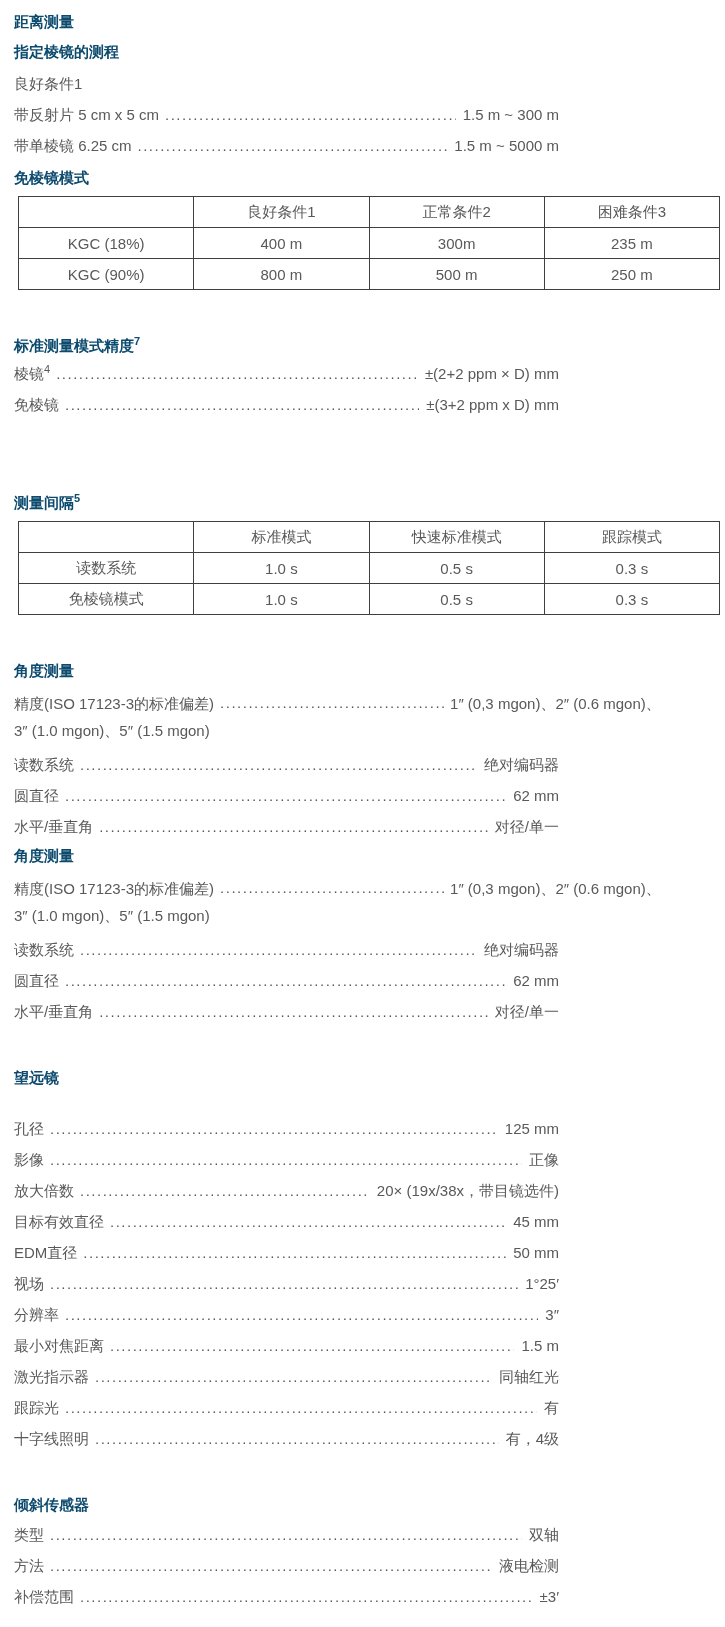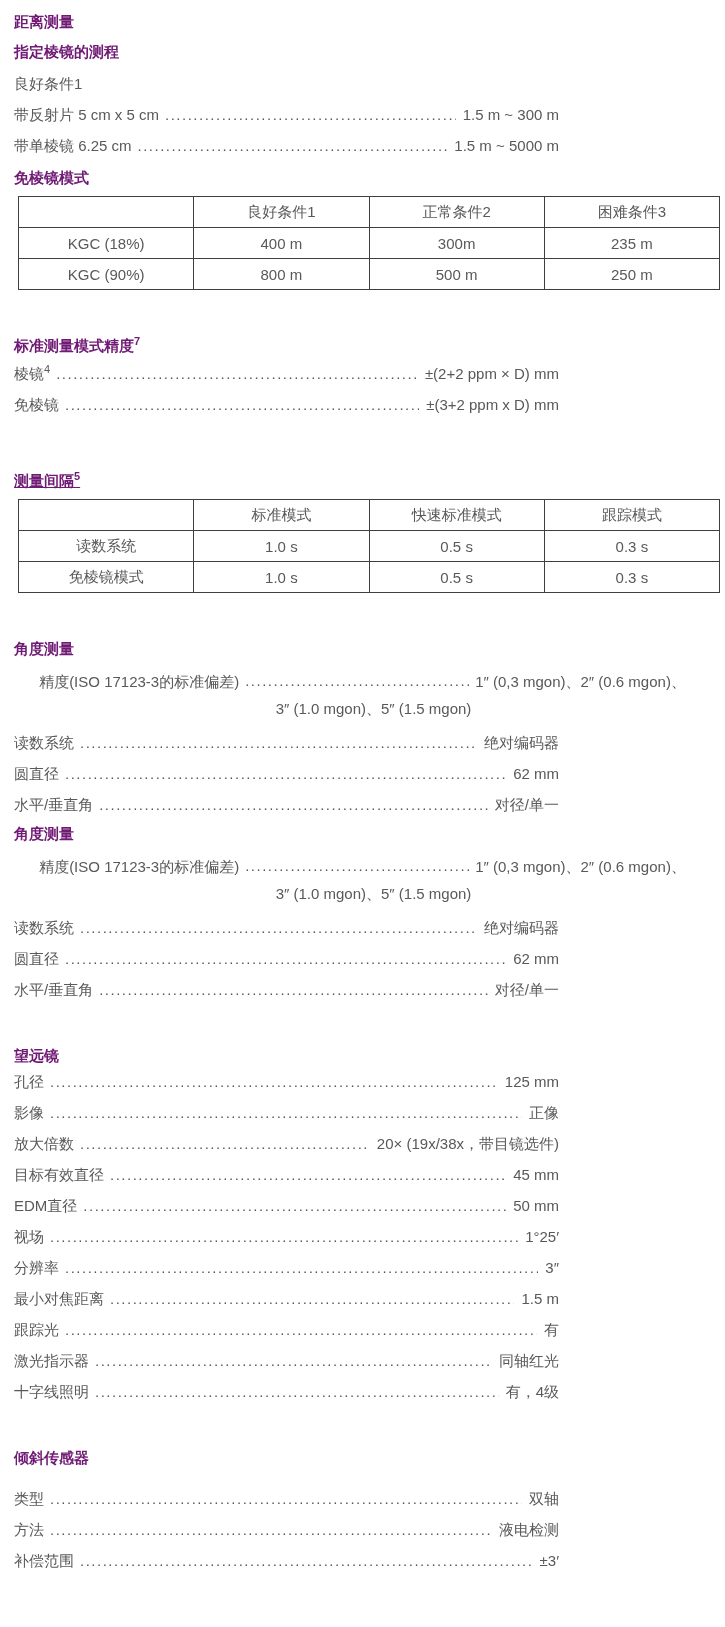--- a/index.html
+++ b/index.html
@@ -5,57 +5,57 @@
   html,body { margin:0; padding:0; background:#ffffff; }
   body {
     width:725px; min-height:1627px; box-sizing:border-box;
     font-family:"Liberation Sans","DejaVu Sans",sans-serif;
     color:#595959; font-size:15px;
   }
   .page { padding:12px 14px 6px 14px; box-sizing:border-box; }
 
   
   .sec-title {
-    font-size:15px; font-weight:bold; color:#701a75;
+    font-size:15px; font-weight:bold; color:#0c4a6e;
     line-height:20px; margin:0;
   }
   .gap-sm  { margin-top:10px; }
   .gap-md  { margin-top:12px; }
   .gap-sec { margin-top:46px; }
-  .gap-sec2{ margin-top:56px;text-decoration:underline; }
+  .gap-sec2{ margin-top:78px; }
 
   
   .spec {
     display:flex; align-items:baseline;
     width:545px; max-width:100%;
     line-height:20px; margin:11px 0 0 0;
   }
   .spec .lbl { white-space:nowrap; flex:0 0 auto; }
   .spec .val { white-space:nowrap; flex:0 0 auto; padding-left:5px; }
   .dots {
     flex:1 1 auto; overflow:hidden; white-space:nowrap;
     margin:0 2px 0 6px; color:#595959; min-width:10px;
   }
   .dots::after {
     content:"..........................................................................................................................................................................................................";
     letter-spacing:1.5px;
   }
   sup { font-size:11px; line-height:0; }
 
   
-  .spec-wrap { width:697px; line-height:27px; margin:8px 0 0 0;text-align:center; }
+  .spec-wrap { width:697px; line-height:27px; margin:8px 0 0 0; }
   .dots-inline {
     display:inline-block; width:224px; overflow:hidden;
     white-space:nowrap; vertical-align:baseline; height:20px; margin:0 6px 0 6px;
   }
   .dots-inline::after {
     content:"..........................................................................";
     letter-spacing:1.5px;
   }
-  .val-line2 { display:block;margin-left:22px; }
+  .val-line2 { display:block; }
 
   
   table.spec-table {
     border-collapse:collapse; table-layout:fixed;
     width:702px; margin:8px 0 0 4px;
   }
   table.spec-table th, table.spec-table td {
     border:1px solid #3f3f3f; font-weight:normal; color:#595959;
     text-align:center; font-size:15px; height:30px; padding:0 4px;
   }
@@ -181,21 +181,21 @@
     <span class="dots"></span>
     <span class="val">62 mm</span>
   </p>
   <p class="spec">
     <span class="lbl">水平/垂直角</span>
     <span class="dots"></span>
     <span class="val">对径/单一</span>
   </p>
 
   <h3 class="sec-title gap-sec">望远镜</h3>
-  <p class="spec" style="margin-top:6px">
+  <p class="spec" style="margin-top:31px">
     <span class="lbl">孔径</span>
     <span class="dots"></span>
     <span class="val">125 mm</span>
   </p>
   <p class="spec">
     <span class="lbl">影像</span>
     <span class="dots"></span>
     <span class="val">正像</span>
   </p>
   <p class="spec">
@@ -222,37 +222,37 @@
     <span class="lbl">分辨率</span>
     <span class="dots"></span>
     <span class="val">3″</span>
   </p>
   <p class="spec">
     <span class="lbl">最小对焦距离</span>
     <span class="dots"></span>
     <span class="val">1.5 m</span>
   </p>
   <p class="spec">
+    <span class="lbl">激光指示器</span>
+    <span class="dots"></span>
+    <span class="val">同轴红光</span>
+  </p>
+  <p class="spec">
     <span class="lbl">跟踪光</span>
     <span class="dots"></span>
     <span class="val">有</span>
   </p>
   <p class="spec">
-    <span class="lbl">激光指示器</span>
-    <span class="dots"></span>
-    <span class="val">同轴红光</span>
-  </p>
-  <p class="spec">
     <span class="lbl">十字线照明</span>
     <span class="dots"></span>
     <span class="val">有，4级</span>
   </p>
 
   <h3 class="sec-title gap-sec">倾斜传感器</h3>
-  <p class="spec" style="margin-top:21px">
+  <p class="spec" style="margin-top:10px">
     <span class="lbl">类型</span>
     <span class="dots"></span>
     <span class="val">双轴</span>
   </p>
   <p class="spec">
     <span class="lbl">方法</span>
     <span class="dots"></span>
     <span class="val">液电检测</span>
   </p>
   <p class="spec">

